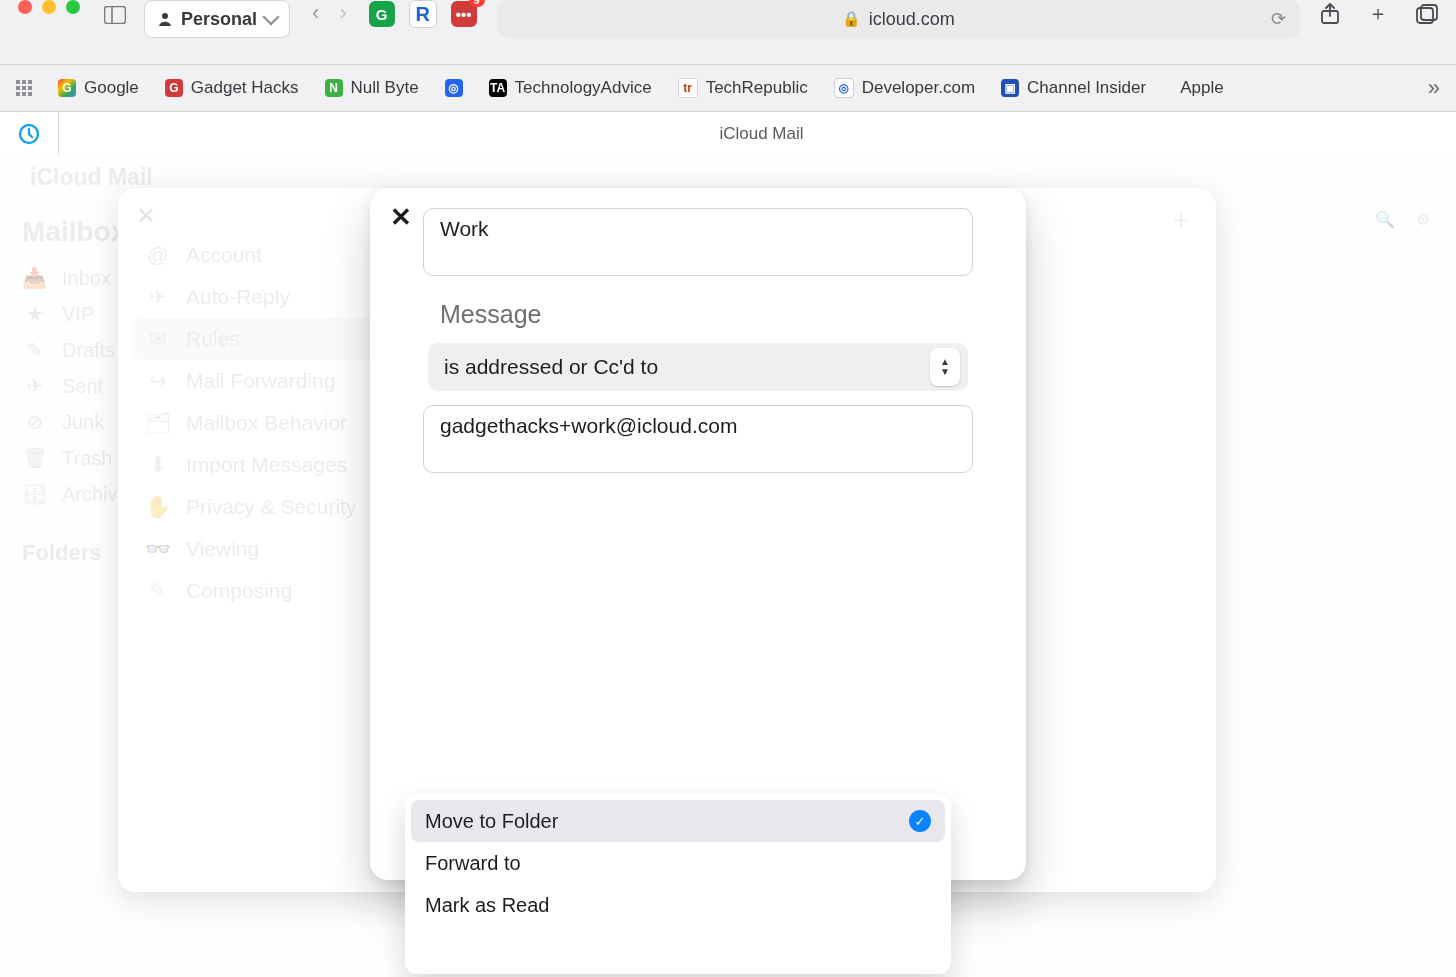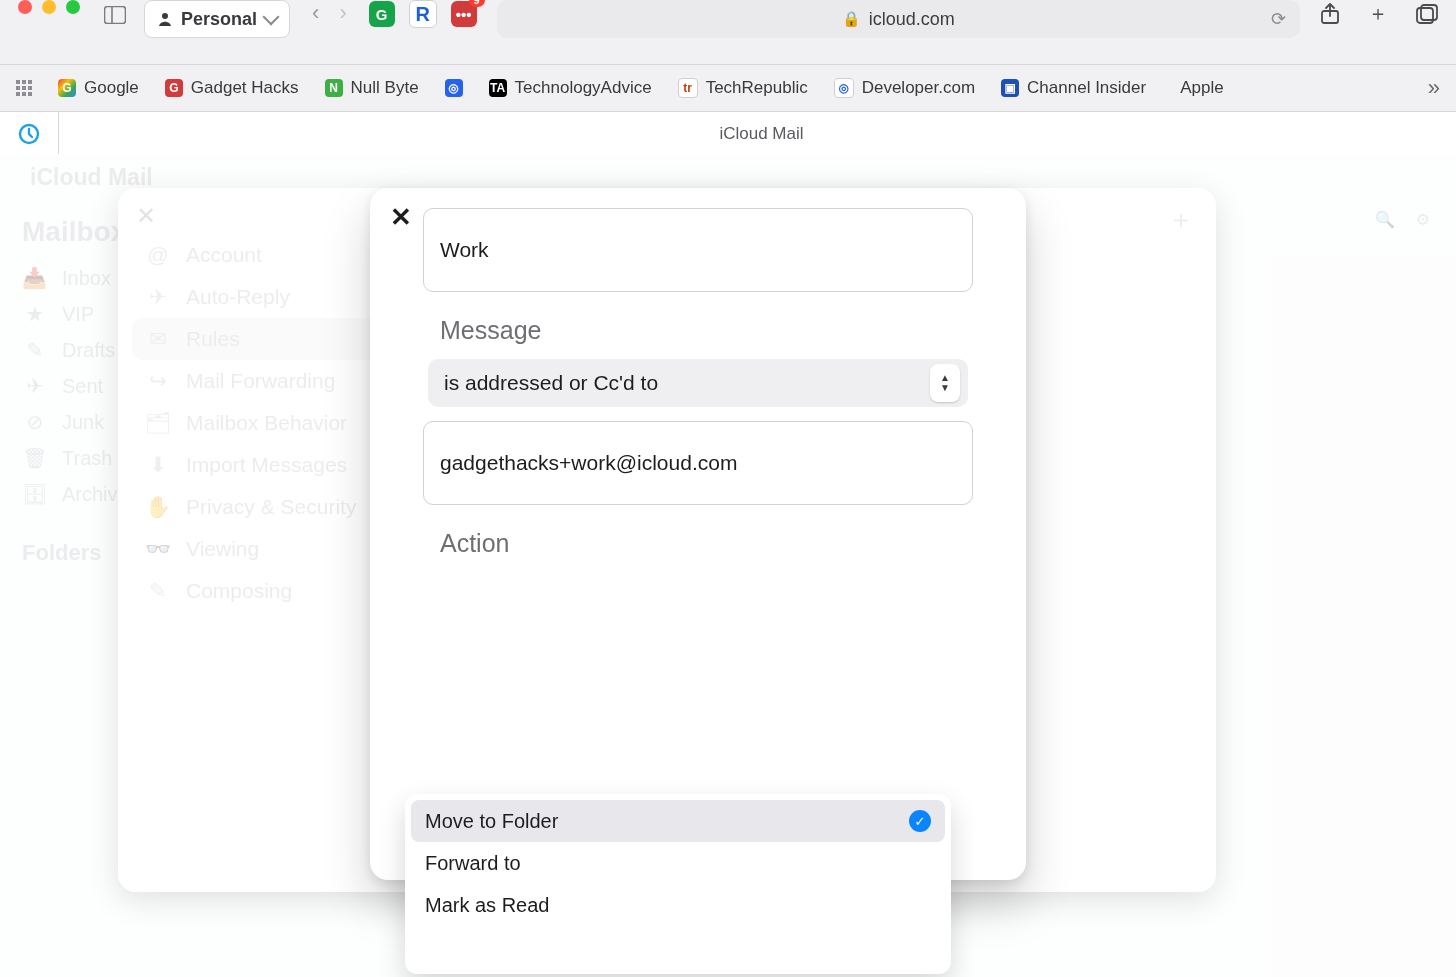--- a/index.html
+++ b/index.html
@@ -152,21 +152,21 @@
     height:672px;
   }
   .rule-close{
     position:absolute;top:16px;left:20px;font-size:26px;font-weight:700;color:#1d1d1f;line-height:1;
   }
   .rule-title{
     text-align:center;font-size:30px;font-weight:800;margin:22px 0 34px 0;
   }
   .field{
     width:516px;height:50px;border:1px solid var(--field-border);border-radius:10px;
-    display:flex;align-items:center;padding:16px 16px;font-size:21px;color:#1d1d1f;
+    display:flex;align-items:flex-start;padding:8px 16px;font-size:21px;color:#1d1d1f;
     background:#fff;margin:0 auto 24px auto;
   }
   .section-label{
     width:516px;margin:0 auto 14px auto;font-size:25px;color:#6e6e73;
   }
   .select{
     width:516px;height:48px;border-radius:10px;background:var(--dropdown-bg);
     margin:0 auto 14px auto;display:flex;align-items:center;padding:0 8px 0 16px;
     font-size:21px;position:relative;
   }
@@ -419,21 +419,20 @@
     <div class="stepper">
         <span>▲</span>
         <span>▼</span>
       </div>
   </div>
 
   <div class="field">
     <span>gadgethacks+work@icloud.com</span>
   </div>
 
-  <div class="section-label">Action</div>
 </div>
 
 <div class="dropdown">
   <div class="opt sel">
     <span>Move to Folder</span>
     <span class="check">✓</span>
   </div>
   <div class="opt">
     <span>Forward to</span>
   </div>

